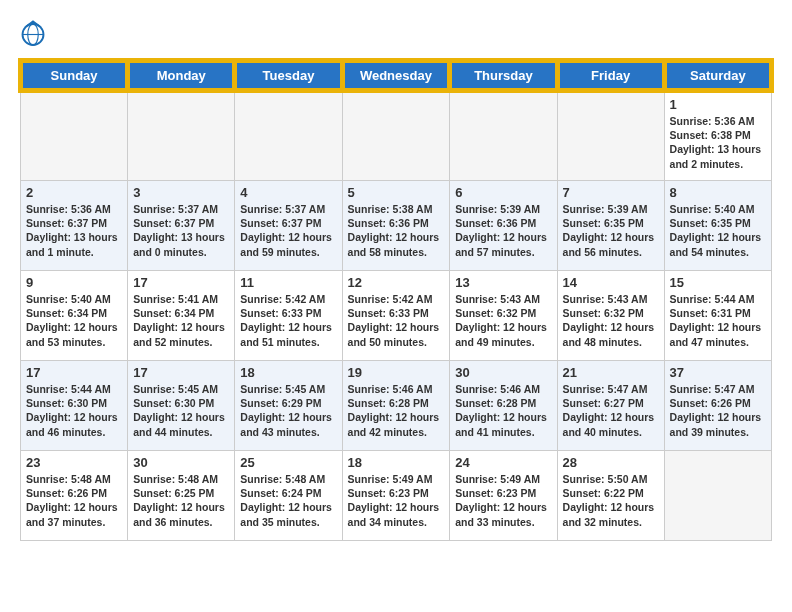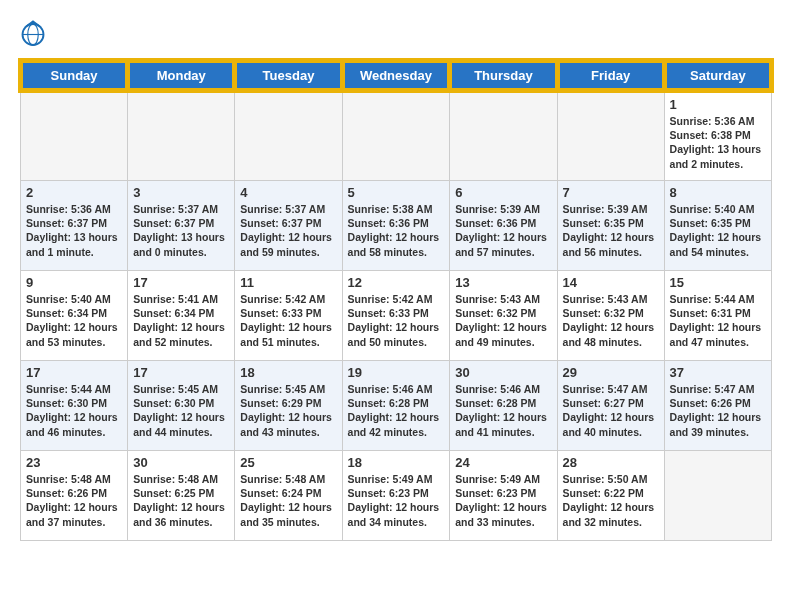--- a/index.html
+++ b/index.html
@@ -226,21 +226,21 @@
           </td>
           <td>
             <div class="day-number">19</div>
             <div class="day-info">Sunrise: 5:46 AM<br>Sunset: 6:28 PM<br>Daylight: 12 hours<br>and 42 minutes.</div>
           </td>
           <td>
             <div class="day-number">30</div>
             <div class="day-info">Sunrise: 5:46 AM<br>Sunset: 6:28 PM<br>Daylight: 12 hours<br>and 41 minutes.</div>
           </td>
           <td>
-            <div class="day-number">29</div>
+            <div class="day-number">21</div>
             <div class="day-info">Sunrise: 5:47 AM<br>Sunset: 6:27 PM<br>Daylight: 12 hours<br>and 40 minutes.</div>
           </td>
           <td>
             <div class="day-number">37</div>
             <div class="day-info">Sunrise: 5:47 AM<br>Sunset: 6:26 PM<br>Daylight: 12 hours<br>and 39 minutes.</div>
           </td>
         </tr>
         <tr>
           <td>
             <div class="day-number">23</div>

